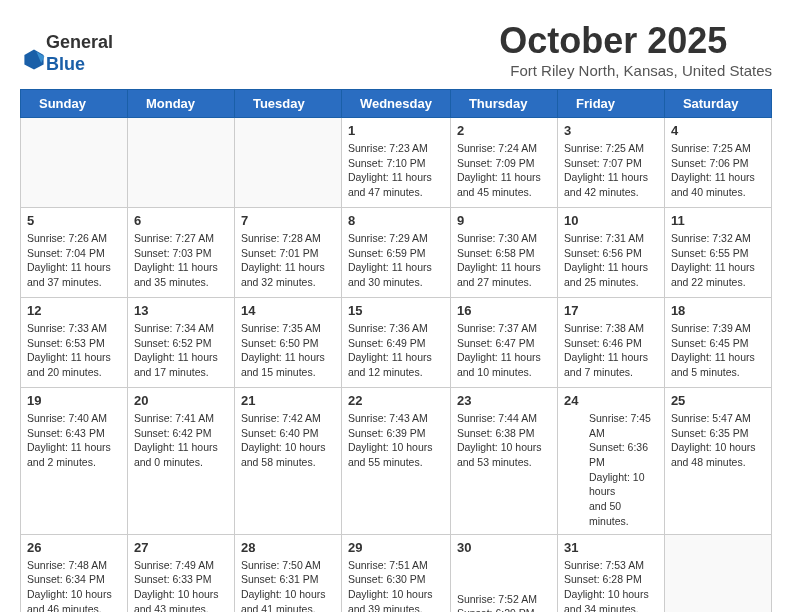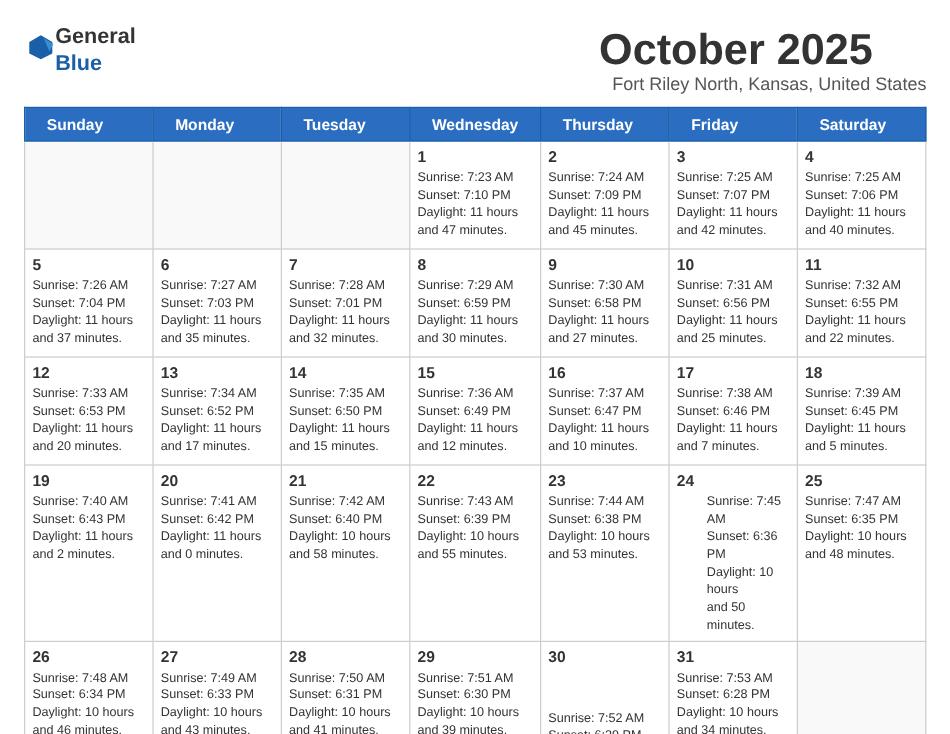--- a/index.html
+++ b/index.html
@@ -11,21 +11,22 @@
       padding: 20px;
     }
     .header {
       display: flex;
       justify-content: space-between;
       align-items: flex-start;
       margin-bottom: 10px;
     }
     .logo {
       display: flex;
-      align-items: center;
+      align-items: flex-end;
+      margin-top: 12px;
     }
     .logo-text {
       font-size: 18px;
       font-weight: bold;
       line-height: 1.2;
     }
     .logo-text .general { color: #333; }
     .logo-text .blue { color: #1a5fa8; }
     .logo-icon {
       width: 24px;
@@ -295,21 +296,21 @@
         </td>
         <td>
           <span class="day-num">24</span>
           <div class="day-info" style="white-space: pre-line; margin-left: 25px;">Sunrise: 7:45 AM
 Sunset: 6:36 PM
 Daylight: 10 hours
 and 50 minutes.</div>
         </td>
         <td>
           <span class="day-num">25</span>
-          <div class="day-info" style="white-space: pre-line;">Sunrise: 7:47 AM
+          <div class="day-info" style="white-space: pre-line;">Sunrise: 5:47 AM
 Sunset: 6:35 PM
 Daylight: 10 hours
 and 48 minutes.</div>
         </td>
       </tr>
       <tr class="week-row">
         <td>
           <span class="day-num">26</span>
           <div class="day-info" style="white-space: pre-line;">Sunrise: 7:48 AM
 Sunset: 6:34 PM

